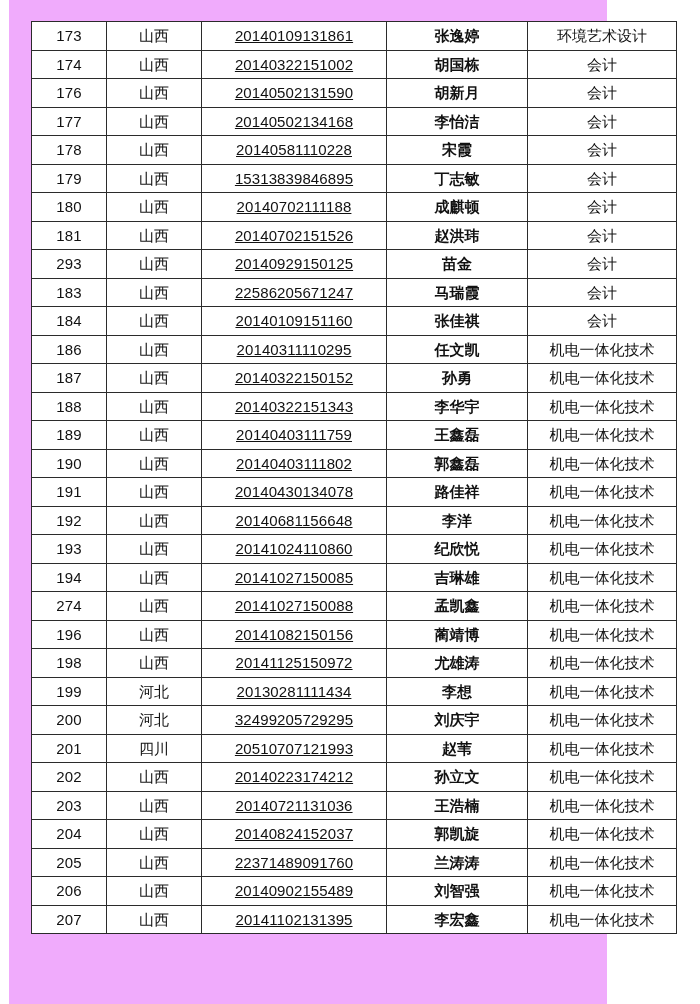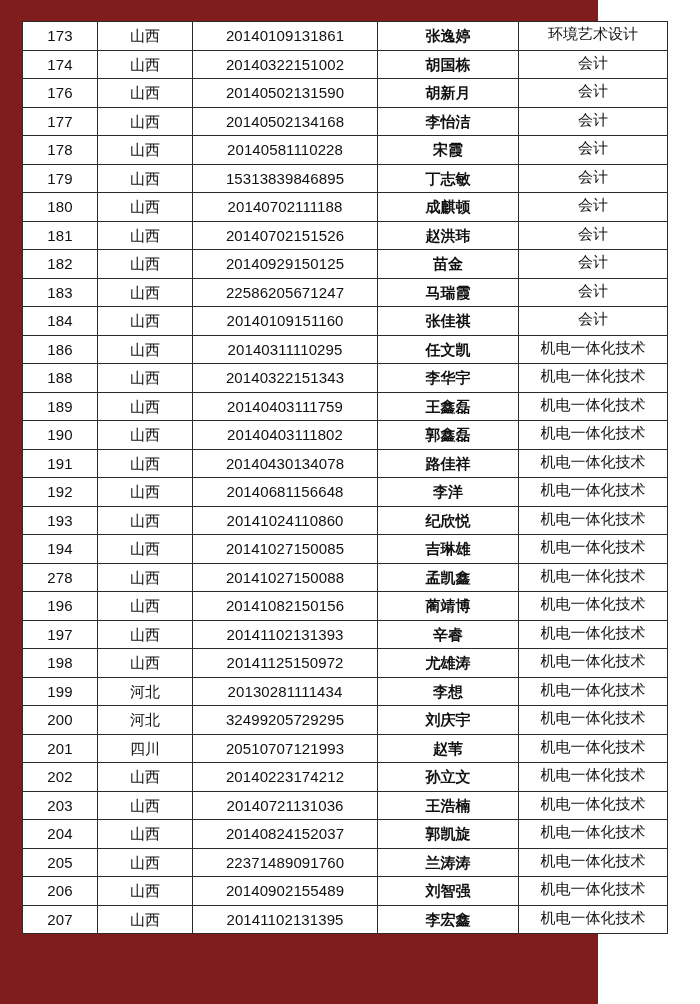--- a/index.html
+++ b/index.html
@@ -10,21 +10,22 @@
     width: 700px;
     height: 1004px;
     background: #ffffff;
     font-family: "Liberation Sans", "DejaVu Sans", sans-serif;
     overflow: hidden;
   }
   .page {
     position: relative;
     width: 598px;
     height: 1004px;
-    background: #7f1d1d;
+    background: #f0abfc;
+    margin-left: 9px;
   }
   .table-wrap {
     position: absolute;
     left: 22px;
     top: 21px;
     width: 640px;
   }
   table.roster {
     border-collapse: collapse;
     table-layout: fixed;
@@ -39,23 +40,23 @@
     text-align: center;
     vertical-align: middle;
     color: #111111;
     font-size: 15px;
     white-space: nowrap;
     overflow: hidden;
     background: #ffffff;
   }
   td.c-index  { width: 74px;  font-size: 15px; letter-spacing: 0.2px; }
   td.c-prov   { width: 94px;  font-size: 15px; }
-  td.c-id     { width: 184px; font-size: 15px; letter-spacing: 0.1px; }
+  td.c-id     { width: 184px; font-size: 15px; letter-spacing: 0.1px; text-decoration: underline; }
   td.c-name   { width: 140px; font-size: 15px; font-weight: 700; }
-  td.c-major  { width: 148px; font-size: 15px; font-family: Liberation Mono, monospace; }
+  td.c-major  { width: 148px; font-size: 15px; }
 </style>
 </head>
 <body>
 
 <div class="page">
   <div class="table-wrap">
     <table class="roster">
       <tbody>
           <tr>
             <td class="c-index">173</td>
@@ -107,21 +108,21 @@
             <td class="c-major">会计</td>
           </tr>
           <tr>
             <td class="c-index">181</td>
             <td class="c-prov">山西</td>
             <td class="c-id">20140702151526</td>
             <td class="c-name">赵洪玮</td>
             <td class="c-major">会计</td>
           </tr>
           <tr>
-            <td class="c-index">182</td>
+            <td class="c-index">293</td>
             <td class="c-prov">山西</td>
             <td class="c-id">20140929150125</td>
             <td class="c-name">苗金</td>
             <td class="c-major">会计</td>
           </tr>
           <tr>
             <td class="c-index">183</td>
             <td class="c-prov">山西</td>
             <td class="c-id">22586205671247</td>
             <td class="c-name">马瑞霞</td>
@@ -135,20 +136,27 @@
             <td class="c-major">会计</td>
           </tr>
           <tr>
             <td class="c-index">186</td>
             <td class="c-prov">山西</td>
             <td class="c-id">20140311110295</td>
             <td class="c-name">任文凯</td>
             <td class="c-major">机电一体化技术</td>
           </tr>
           <tr>
+            <td class="c-index">187</td>
+            <td class="c-prov">山西</td>
+            <td class="c-id">20140322150152</td>
+            <td class="c-name">孙勇</td>
+            <td class="c-major">机电一体化技术</td>
+          </tr>
+          <tr>
             <td class="c-index">188</td>
             <td class="c-prov">山西</td>
             <td class="c-id">20140322151343</td>
             <td class="c-name">李华宇</td>
             <td class="c-major">机电一体化技术</td>
           </tr>
           <tr>
             <td class="c-index">189</td>
             <td class="c-prov">山西</td>
             <td class="c-id">20140403111759</td>
@@ -184,38 +192,31 @@
             <td class="c-major">机电一体化技术</td>
           </tr>
           <tr>
             <td class="c-index">194</td>
             <td class="c-prov">山西</td>
             <td class="c-id">20141027150085</td>
             <td class="c-name">吉琳雄</td>
             <td class="c-major">机电一体化技术</td>
           </tr>
           <tr>
-            <td class="c-index">278</td>
+            <td class="c-index">274</td>
             <td class="c-prov">山西</td>
             <td class="c-id">20141027150088</td>
             <td class="c-name">孟凯鑫</td>
             <td class="c-major">机电一体化技术</td>
           </tr>
           <tr>
             <td class="c-index">196</td>
             <td class="c-prov">山西</td>
             <td class="c-id">20141082150156</td>
             <td class="c-name">蔺靖博</td>
-            <td class="c-major">机电一体化技术</td>
-          </tr>
-          <tr>
-            <td class="c-index">197</td>
-            <td class="c-prov">山西</td>
-            <td class="c-id">20141102131393</td>
-            <td class="c-name">辛睿</td>
             <td class="c-major">机电一体化技术</td>
           </tr>
           <tr>
             <td class="c-index">198</td>
             <td class="c-prov">山西</td>
             <td class="c-id">20141125150972</td>
             <td class="c-name">尤雄涛</td>
             <td class="c-major">机电一体化技术</td>
           </tr>
           <tr>

